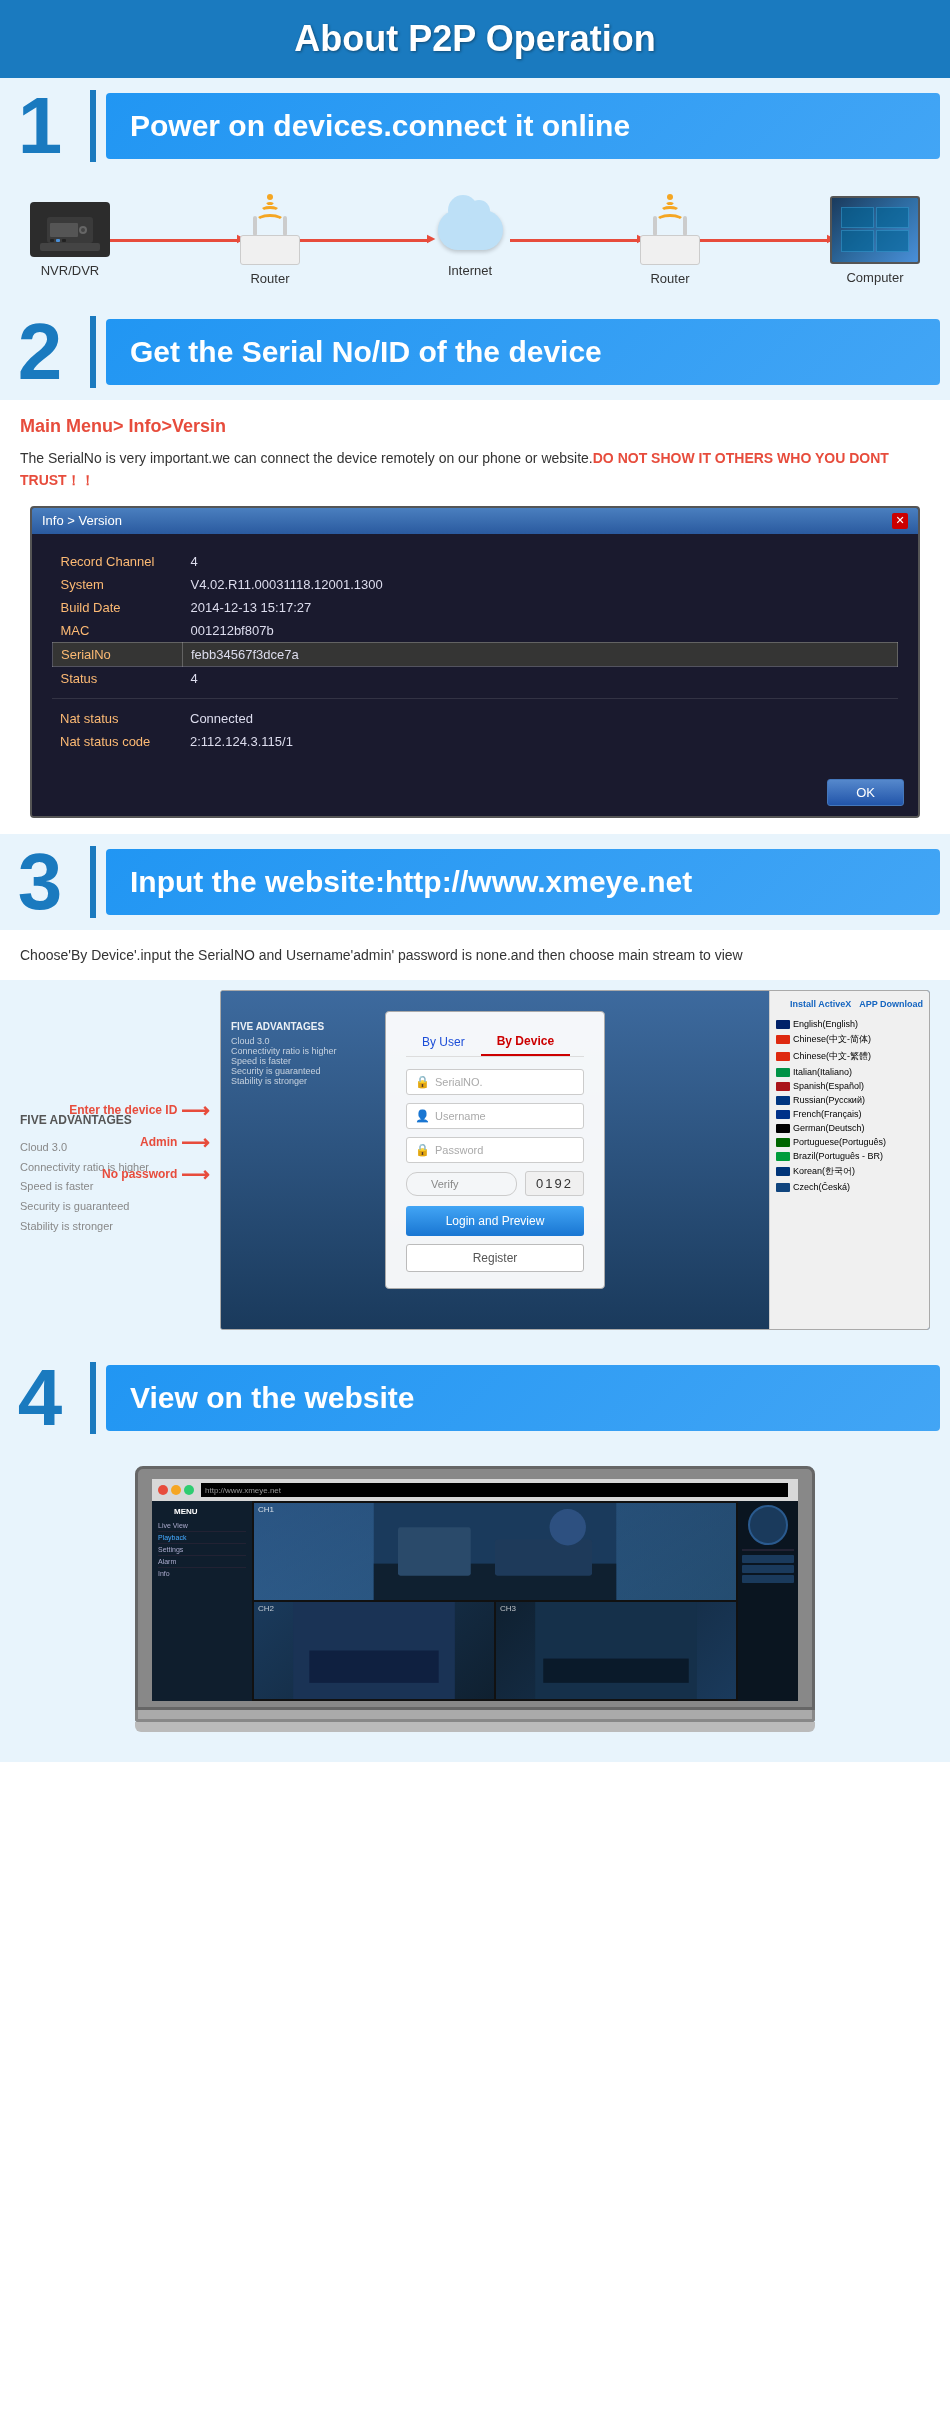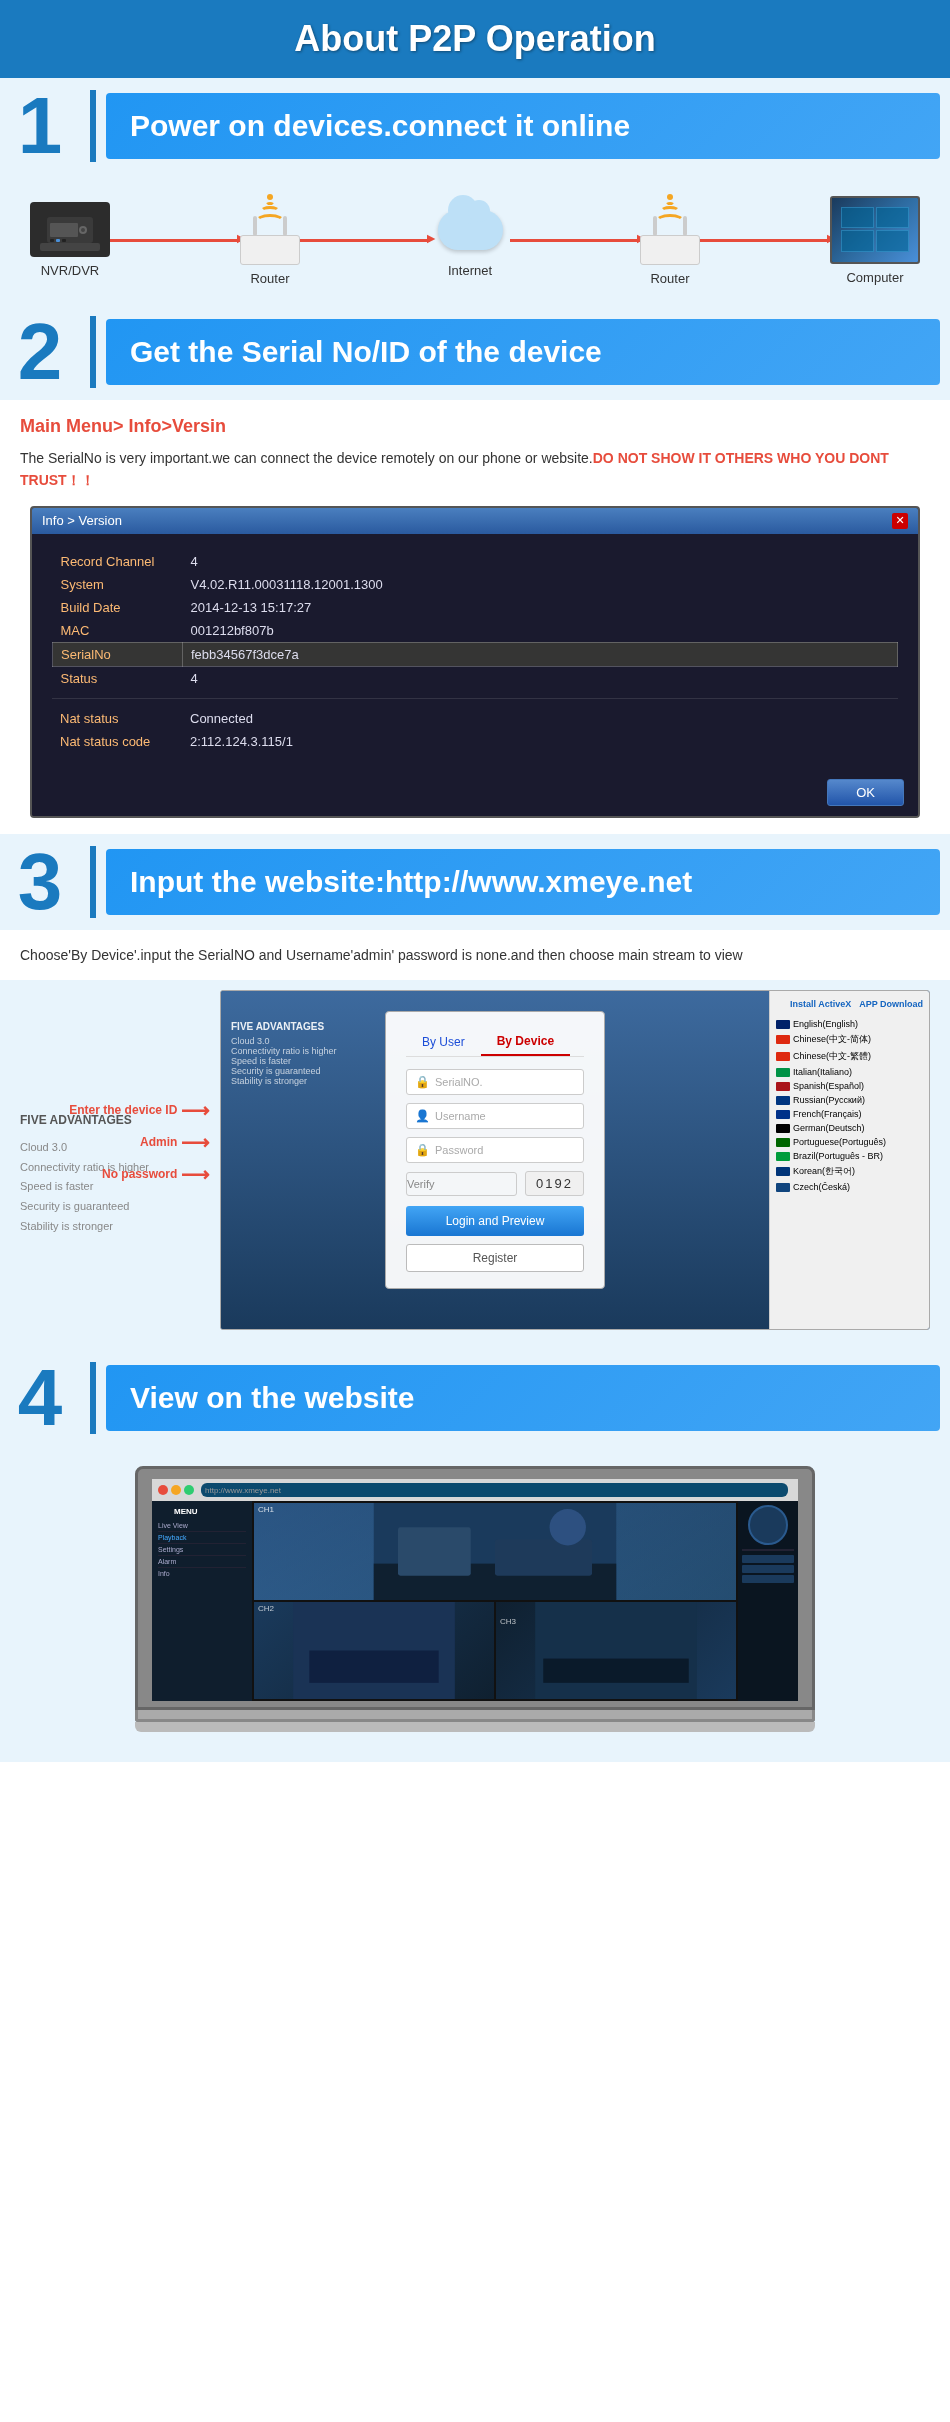--- a/index.html
+++ b/index.html
@@ -394,22 +394,22 @@
     }
     .verify-row {
       display: flex;
       align-items: center;
       gap: 8px;
       margin-bottom: 10px;
     }
     .verify-input {
       flex: 1;
       border: 1px solid #ccc;
-      border-radius: 3px;
-      padding: 5px 0;
+      border-radius: 11px;
+      padding: 5px 24px;
       font-size: 11px;
       color: #888;
     }
     .verify-code {
       background: #f0f0f0;
       border: 1px solid #ccc;
       border-radius: 3px;
       padding: 4px 10px;
       font-size: 13px;
       color: #333;
@@ -751,21 +751,21 @@
 
 <div style="background:#e8f4fc; padding:20px 30px 30px; display:flex; justify-content:center;">
   <div style="width:680px;">
 
     <div style="background:#888; border-radius:8px 8px 0 0; padding:10px 14px 6px; border:3px solid #666;">
 
       <div style="background:#d8d8d8; height:22px; display:flex; align-items:center; padding:0 6px; gap:3px; font-size:9px;">
         <div style="width:10px;height:10px;border-radius:50%;background:#e74c3c;"></div>
         <div style="width:10px;height:10px;border-radius:50%;background:#f5a623;"></div>
         <div style="width:10px;height:10px;border-radius:50%;background:#2ecc71;"></div>
-        <div style="background:#0c4a6e; height:14px; flex:1; border-radius:6px; margin:0 4px; font-size:8px; color:#999; display:flex; align-items:center; padding:0 4px;">http://www.xmeye.net</div>
+        <div style="background:#000000; height:14px; flex:1; border-radius:0; margin:0 4px; font-size:8px; color:#999; display:flex; align-items:center; padding:0 4px;">http://www.xmeye.net</div>
       </div>
 
       <div style="background:#1a2a3a; height:200px; display:flex; overflow:hidden;">
 
         <div style="width:100px; background:#0f1e2d; padding:6px; font-size:7px; color:#aac; flex-shrink:0;">
           <div style="color:#fff; font-size:8px; margin-bottom:4px; font-weight:bold;margin-left:16px;">MENU</div>
           <div style="padding:2px 0; border-bottom:1px solid #223;">Live View</div>
           <div style="padding:2px 0; border-bottom:1px solid #223; color:#4af;">Playback</div>
           <div style="padding:2px 0; border-bottom:1px solid #223;">Settings</div>
           <div style="padding:2px 0; border-bottom:1px solid #223;">Alarm</div>
@@ -790,21 +790,21 @@
               <rect width="100" height="60" fill="#1a3355"></rect>
               <rect x="10" y="30" width="80" height="20" fill="#0f2040"></rect>
             </svg>
             <div style="position:absolute;top:2px;left:4px;font-size:8px;color:rgba(255,255,255,0.7);">CH2</div>
           </div>
           <div style="background:linear-gradient(135deg,#0f2030,#1a3a5c); position:relative; overflow:hidden;">
             <svg viewBox="0 0 100 60" style="width:100%;height:100%;position:absolute;">
               <rect width="100" height="60" fill="#15304a"></rect>
               <rect x="5" y="35" width="90" height="15" fill="#0a1a2a"></rect>
             </svg>
-            <div style="position:absolute;top:15px;left:4px;font-size:8px;color:rgba(255,255,255,0.7);">CH3</div>
+            <div style="position:absolute;top:2px;left:4px;font-size:8px;color:rgba(255,255,255,0.7);">CH3</div>
           </div>
         </div>
 
         <div style="width:60px; background:#0a1520; padding:4px; font-size:7px; color:#aac; flex-shrink:0; display:flex; flex-direction:column; gap:4px;">
           <div style="width:40px;height:40px;border-radius:50%;background:#1a3a5c;border:2px solid #2a5a8e;margin:0 auto;"></div>
           <div style="height:2px;background:#223;"></div>
           <div style="display:flex;flex-direction:column;gap:2px;">
             <div style="height:8px;background:#1a3a5c;border-radius:1px;"></div>
             <div style="height:8px;background:#1a3a5c;border-radius:1px;"></div>
             <div style="height:8px;background:#1a3a5c;border-radius:1px;"></div>

